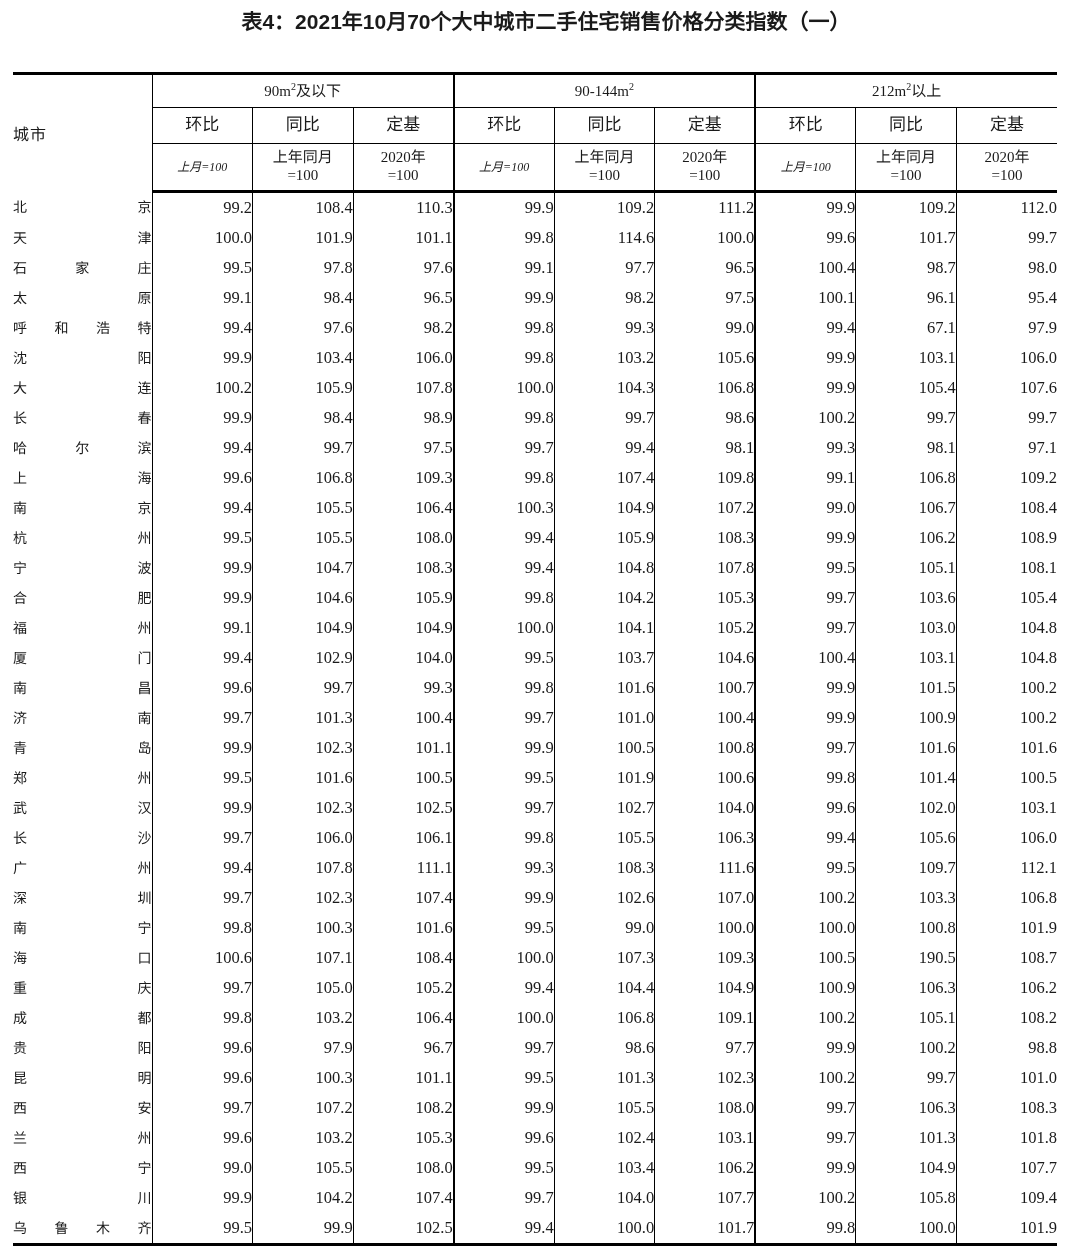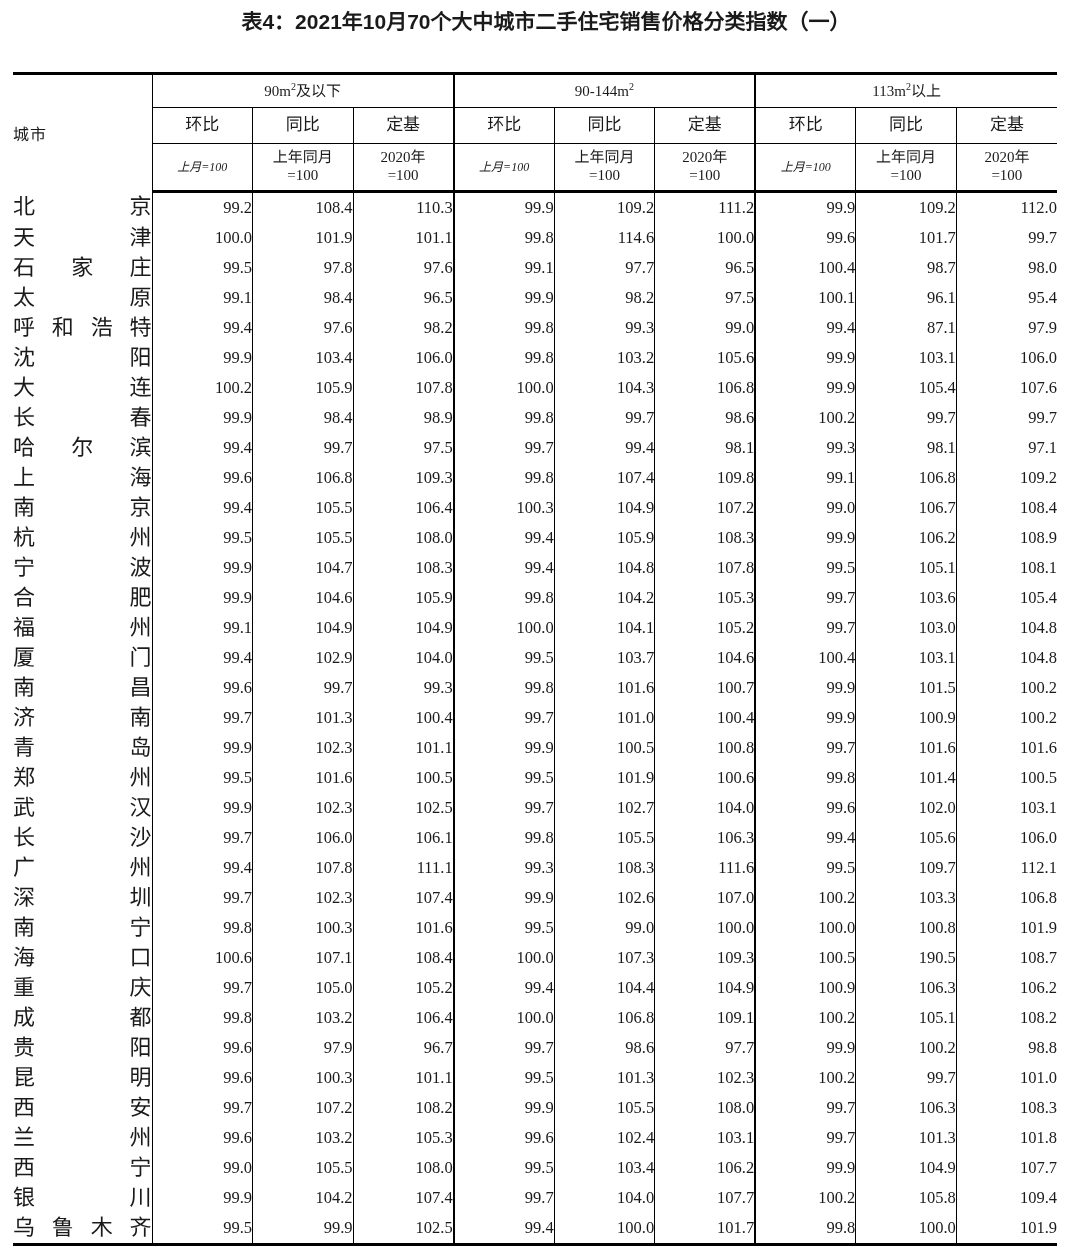--- a/index.html
+++ b/index.html
@@ -100,21 +100,21 @@
 
   .city-head {
     font-family: "Liberation Sans", "DejaVu Sans", sans-serif;
     font-size: 16px;
     letter-spacing: 1px;
   }
 
   
   td.city {
     font-family: "Liberation Sans", "DejaVu Sans", sans-serif;
-    font-size: 22px;
+    font-size: 14px;
     height: 30px;
     line-height: 30px;
     padding-left: 28px;
     padding-right: 24px;
     white-space: nowrap;
   }
   td.city span.nm {
     display: inline-block;
     width: 100%;
     text-align: justify;
@@ -159,21 +159,21 @@
 
         <tr>
           <td class="city-head bt-thick" rowspan="3">城市</td>
           <td class="hdr hdr-group bt-thick bb-thin bl-thin" colspan="3">
             <span>90m</span><sup>2</sup><span>及以下</span>
           </td>
           <td class="hdr hdr-group bt-thick bb-thin bl-thick" colspan="3">
             <span>90-144m</span><sup>2</sup><span></span>
           </td>
           <td class="hdr hdr-group bt-thick bb-thin bl-thick" colspan="3">
-            <span>113m</span><sup>2</sup><span>以上</span>
+            <span>212m</span><sup>2</sup><span>以上</span>
           </td>
         </tr>
 
         <tr>
           <td class="hdr hdr-sub bb-thin bl-thin">环比</td>
           <td class="hdr hdr-sub bb-thin bl-thin">同比</td>
           <td class="hdr hdr-sub bb-thin bl-thin">定基</td>
           <td class="hdr hdr-sub bb-thin bl-thick">环比</td>
           <td class="hdr hdr-sub bb-thin bl-thin">同比</td>
           <td class="hdr hdr-sub bb-thin bl-thin">定基</td>
@@ -269,21 +269,21 @@
           </tr>
           <tr>
             <td class="city"><span class="nm">呼和浩特</span></td>
             <td class="num bl-thin">99.4</td>
             <td class="num bl-thin">97.6</td>
             <td class="num bl-thin">98.2</td>
             <td class="num bl-thick">99.8</td>
             <td class="num bl-thin">99.3</td>
             <td class="num bl-thin">99.0</td>
             <td class="num bl-thick">99.4</td>
-            <td class="num bl-thin">87.1</td>
+            <td class="num bl-thin">67.1</td>
             <td class="num bl-thin">97.9</td>
           </tr>
           <tr>
             <td class="city"><span class="nm">沈阳</span></td>
             <td class="num bl-thin">99.9</td>
             <td class="num bl-thin">103.4</td>
             <td class="num bl-thin">106.0</td>
             <td class="num bl-thick">99.8</td>
             <td class="num bl-thin">103.2</td>
             <td class="num bl-thin">105.6</td>

